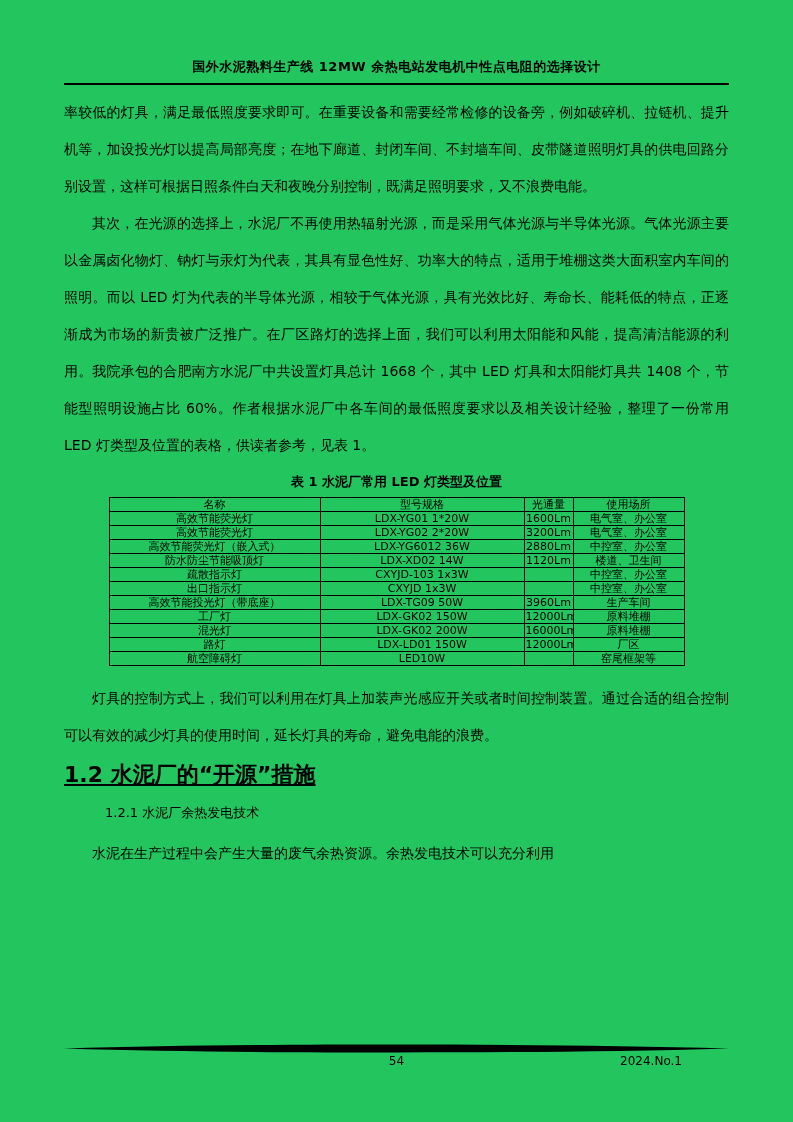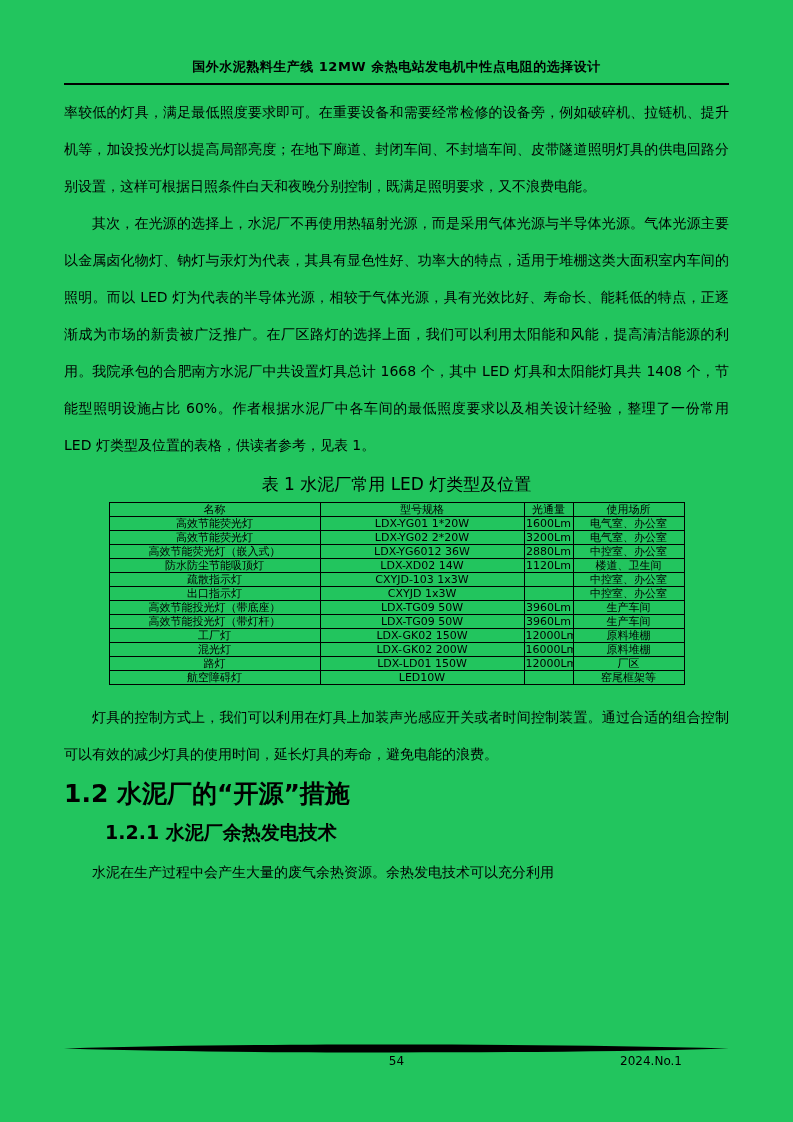--- a/index.html
+++ b/index.html
@@ -38,22 +38,22 @@
   }
   .para.first {
     margin-top: 9px;
   }
   .para.indent {
     text-indent: 2em;
   }
   .table-caption {
     margin: 9px 0 6px 0;
     text-align: center;
-    font-size: 17px;
-    font-weight: normal;
+    font-size: 13px;
+    font-weight: bold;
   }
   table.led-table {
     width: 575px;
     margin: 0 auto;
     border-collapse: collapse;
     table-layout: fixed;
     font-size: 11px;
   }
   table.led-table td, table.led-table th {
     border: 1px solid #000000;
@@ -61,29 +61,30 @@
     vertical-align: middle;
     padding: 0 1px;
     height: 13px;
     line-height: 13px;
     font-weight: normal;
     overflow: hidden;
     white-space: nowrap;
   }
   .heading-2 {
     margin: 7px 0 0 0;
-    font-size: 25px;
+    font-size: 22px;
     line-height: 28px;
     font-weight: bold;
+    text-decoration: underline;
   }
   .heading-3 {
     margin: 10px 0 0 41px;
-    font-size: 19px;
+    font-size: 13px;
     line-height: 28px;
-    font-weight: bold;
+    font-weight: normal;
   }
   .para.last {
     margin-top: 8px;
   }
   .footer {
     position: absolute;
     left: 64px;
     top: 1044px;
     width: 665px;
   }
@@ -168,26 +169,20 @@
           <td>中控室、办公室</td>
         </tr>
         <tr>
           <td>出口指示灯</td>
           <td>CXYJD 1x3W</td>
           <td></td>
           <td>中控室、办公室</td>
         </tr>
         <tr>
           <td>高效节能投光灯（带底座）</td>
-          <td>LDX-TG09 50W</td>
-          <td>3960Lm</td>
-          <td>生产车间</td>
-        </tr>
-        <tr>
-          <td>高效节能投光灯（带灯杆）</td>
           <td>LDX-TG09 50W</td>
           <td>3960Lm</td>
           <td>生产车间</td>
         </tr>
         <tr>
           <td>工厂灯</td>
           <td>LDX-GK02 150W</td>
           <td>12000Lm</td>
           <td>原料堆棚</td>
         </tr>

